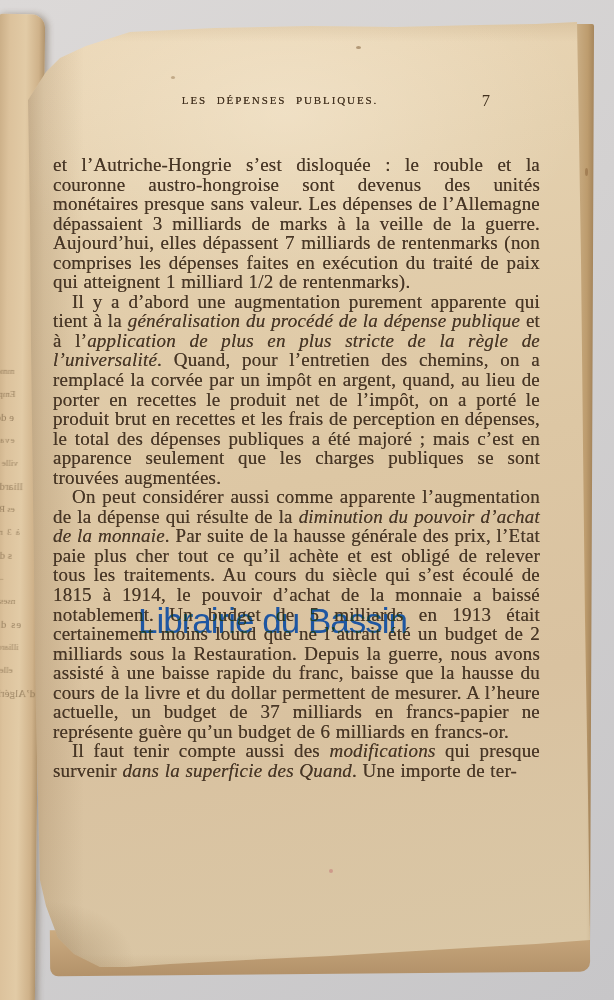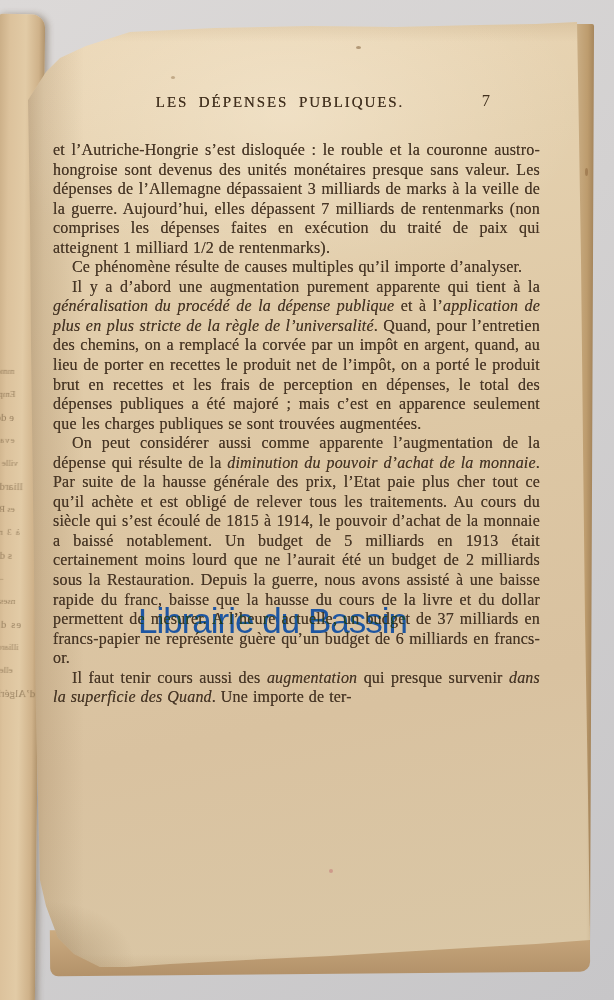--- a/index.html
+++ b/index.html
@@ -65,27 +65,27 @@
       linear-gradient(0deg, rgba(146,110,66,.30) 0px, rgba(146,110,66,0) 30px),
       linear-gradient(180deg, rgba(150,116,72,.20) 0px, rgba(150,116,72,0) 26px),
       radial-gradient(ellipse 120px 90px at 6% 98%, rgba(110,80,45,.30), transparent 70%);
   }
 
   
   .content{position:absolute;left:37px;top:78px;width:487px;color:#473626;}
   .header{position:relative;height:22px;}
   .title{
     position:absolute;left:12px;right:45px;text-align:center;
-    font-size:15px;letter-spacing:1.9px;word-spacing:5px;
+    font-size:11px;letter-spacing:1.9px;word-spacing:5px;
     color:#42311f;text-shadow:0 0 .5px rgba(60,42,26,.75);
     white-space:nowrap;
   }
   .pagenum{position:absolute;right:50px;top:-3px;font-size:16.5px;color:#42311f;}
   .body{
-    margin-top:24px;font-size:16px;line-height:19.55px;
+    margin-top:39px;font-size:19px;line-height:19.55px;
     text-align:justify;letter-spacing:.2px;word-spacing:.6px;
     text-shadow:0 0 .45px rgba(62,44,26,.7);
   }
   .body p{margin:0;}
   .body p.indent{text-indent:19px;}
   .body em{}
 
   
   .watermark{
     position:absolute;left:130px;top:601px;
@@ -130,24 +130,23 @@
   <div class="bottom-edge"></div>
 
   <div class="page">
     <div class="content">
       <div class="header">
         <span class="title">LES DÉPENSES PUBLIQUES.</span>
         <span class="pagenum">7</span>
       </div>
       <div class="body">
           <p class=""><span>et l’Autriche-Hongrie s’est disloquée : le rouble et la couronne austro-hongroise sont devenus des unités monétaires presque sans valeur. Les dépenses de l’Allemagne dépassaient 3 milliards de marks à la veille de la guerre. Aujourd’hui, elles dépassent 7 milliards de rentenmarks (non comprises les dépenses faites en exécution du traité de paix qui atteignent 1 milliard 1/2 de rentenmarks).</span></p>
-          <p class="indent"><span>Ce phénomène résulte de causes multiples qu’il importe d’analyser.</span></p>
           <p class="indent"><span>Il y a d’abord une augmentation purement apparente qui tient à la </span><em>généralisation du procédé de la dépense publique</em><span> et à l’</span><em>application de plus en plus stricte de la règle de l’universalité</em><span>. Quand, pour l’entretien des chemins, on a remplacé la corvée par un impôt en argent, quand, au lieu de porter en recettes le produit net de l’impôt, on a porté le produit brut en recettes et les frais de perception en dépenses, le total des dépenses publiques a été majoré ; mais c’est en apparence seulement que les charges publiques se sont trouvées augmentées.</span></p>
           <p class="indent"><span>On peut considérer aussi comme apparente l’augmentation de la dépense qui résulte de la </span><em>diminution du pouvoir d’achat de la monnaie</em><span>. Par suite de la hausse générale des prix, l’Etat paie plus cher tout ce qu’il achète et est obligé de relever tous les traitements. Au cours du siècle qui s’est écoulé de 1815 à 1914, le pouvoir d’achat de la monnaie a baissé notablement. Un budget de 5 milliards en 1913 était certainement moins lourd que ne l’aurait été un budget de 2 milliards sous la Restauration. Depuis la guerre, nous avons assisté à une baisse rapide du franc, baisse que la hausse du cours de la livre et du dollar permettent de mesurer. A l’heure actuelle, un budget de 37 milliards en francs-papier ne représente guère qu’un budget de 6 milliards en francs-or.</span></p>
-          <p class="indent"><span>Il faut tenir cours aussi des </span><em>augmentation</em><span> qui presque survenir </span><em>dans la superficie des Quand</em><span>. Une importe de ter-</span></p>
+          <p class="indent"><span>Il faut tenir compte aussi des </span><em>modifications</em><span> qui presque survenir </span><em>dans la superficie des Quand</em><span>. Une importe de ter-</span></p>
         </div>
     </div>
     <div class="speck s1"></div>
     <div class="speck s2"></div>
     <div class="speck s3"></div>
   </div>
 
   <div class="speck s4"></div>
 
   <div class="watermark">Librairie du Bassin</div>

